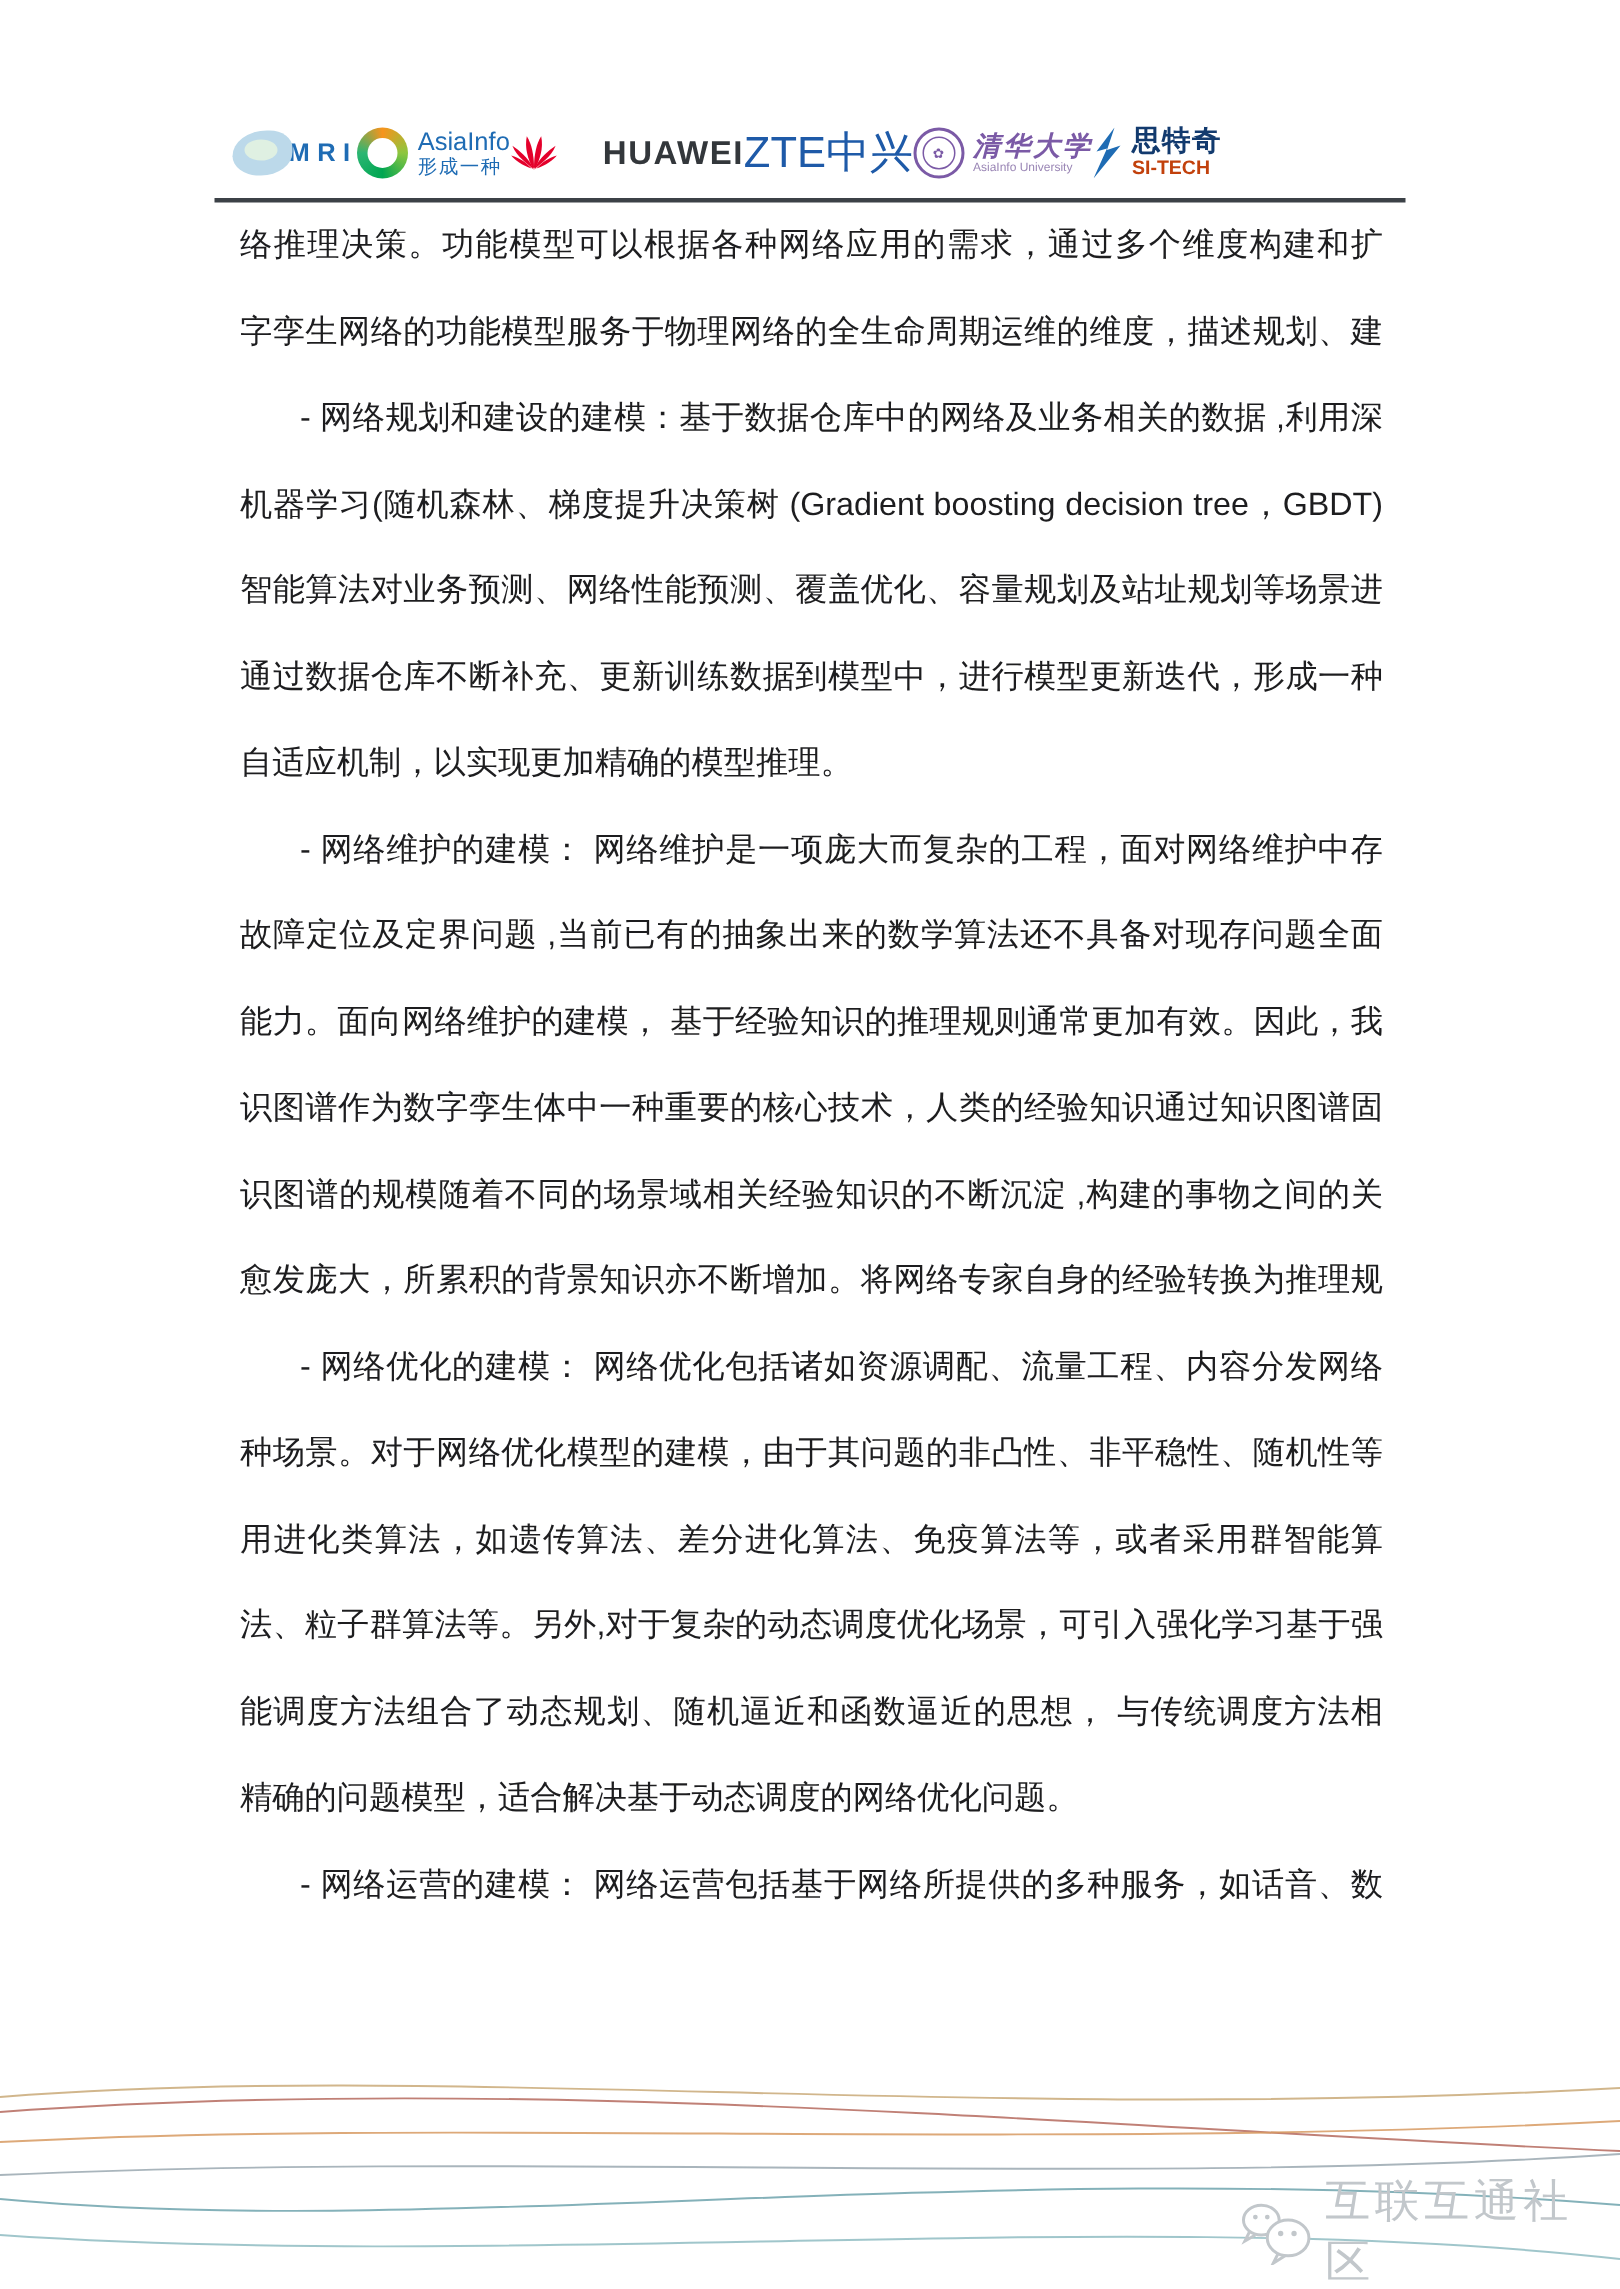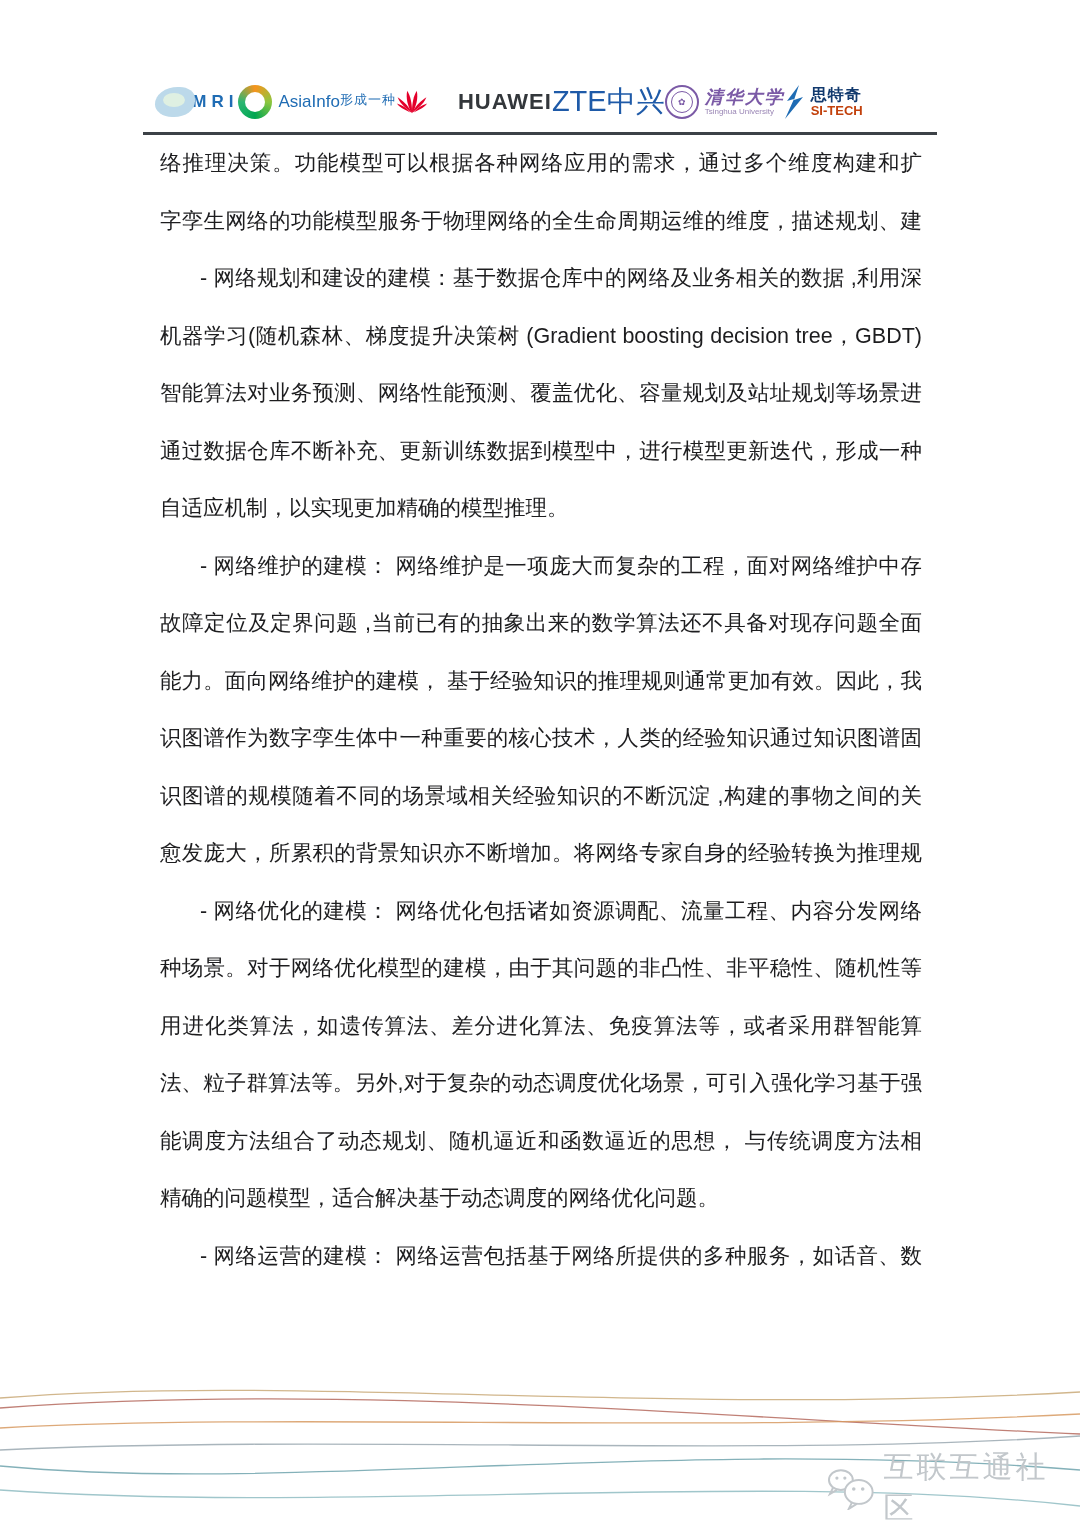--- a/index.html
+++ b/index.html
@@ -13,40 +13,40 @@
 
   .cmri-blob { width:40px; height:30px; background:#bcd9ea; border-radius:60% 40% 55% 45%; position:relative; }
   .cmri-blob::after { content:""; position:absolute; left:8px; top:6px; width:22px; height:14px;
                       background:#dff0e2; border-radius:50%; }
   .cmri-text { color:#1f6cb4; font-weight:bold; font-size:17px; letter-spacing:5px; margin-left:-26px; }
 
   .asiainfo-ring { width:34px; height:34px; border-radius:50%;
                    background:conic-gradient(#f7941d,#8dc63f,#00a651,#2bb673,#f7941d); position:relative; }
   .asiainfo-ring::after { content:""; position:absolute; left:7px; top:7px; width:20px; height:20px;
                           background:#ffffff; border-radius:50%; }
-  .asiainfo-txt { display:flex; flex-direction:row; line-height:1.05; }
+  .asiainfo-txt { display:flex; flex-direction:column; line-height:1.05; }
   .asiainfo-en { color:#1f6cb4; font-size:17px; }
   .asiainfo-cn { color:#1f6cb4; font-size:13px; letter-spacing:1px; }
 
   .huawei-txt { color:#33373b; font-weight:bold; font-size:22px; letter-spacing:1px;margin-left:24px; }
 
   .zte-txt { color:#1e5aa8; font-weight:normal; font-size:29px; }
 
   .tsinghua-seal { width:34px; height:34px; border:2px solid #7b5aa6; border-radius:50%;
                    display:flex; align-items:center; justify-content:center; }
   .tsinghua-seal-inner { width:22px; height:22px; border:1.5px solid #7b5aa6; border-radius:50%;
                          display:flex; align-items:center; justify-content:center;
                          color:#7b5aa6; font-size:9px; }
   .tsinghua-txt { display:flex; flex-direction:column; line-height:1.1; }
   .tsinghua-cn { color:#7b5aa6; font-size:18px; font-style:italic; font-weight:bold; letter-spacing:2px; }
   .tsinghua-en { color:#9a86b5; font-size:8px; }
 
   .sitech-mark { width:20px; height:34px; }
   .sitech-txt { display:flex; flex-direction:column; line-height:1.05; }
-  .sitech-cn { color:#123a6e; font-size:16px; font-weight:bold; letter-spacing:1px; }
+  .sitech-cn { color:#123a6e; font-size:19px; font-weight:bold; letter-spacing:1px; }
   .sitech-en { color:#c2410c; font-size:13px; font-weight:bold; }
 
   .header-rule { position:absolute; top:132px; left:143px; width:794px; height:3px; background:#3c4147; }
 
   
   .doc-body { position:absolute; top:135px; left:160px; width:762px;
               font-size:21.5px; color:#1d1d1f; line-height:57.5px; }
   .ln { text-align:justify; text-align-last:justify; height:57.5px; overflow:hidden; }
   .ln.end { text-align-last:left; }
   .ln.indent { padding-left:40px; }
@@ -92,21 +92,21 @@
     </div>
     <div class="logo">
       <span class="zte-txt">ZTE中兴</span>
     </div>
     <div class="logo">
       <span class="tsinghua-seal">
         <span class="tsinghua-seal-inner">✿</span>
       </span>
       <span class="tsinghua-txt">
         <span class="tsinghua-cn">清华大学</span>
-        <span class="tsinghua-en">Tsinghua University</span>
+        <span class="tsinghua-en">AsiaInfo University</span>
       </span>
     </div>
     <div class="logo">
       <svg class="sitech-mark" viewBox="0 0 20 34">
         <polygon points="14,0 2,16 9,14 0,34 18,12 9,15" fill="#1f6cb4"></polygon>
       </svg>
       <span class="sitech-txt">
         <span class="sitech-cn">思特奇</span>
         <span class="sitech-en">SI-TECH</span>
       </span>

